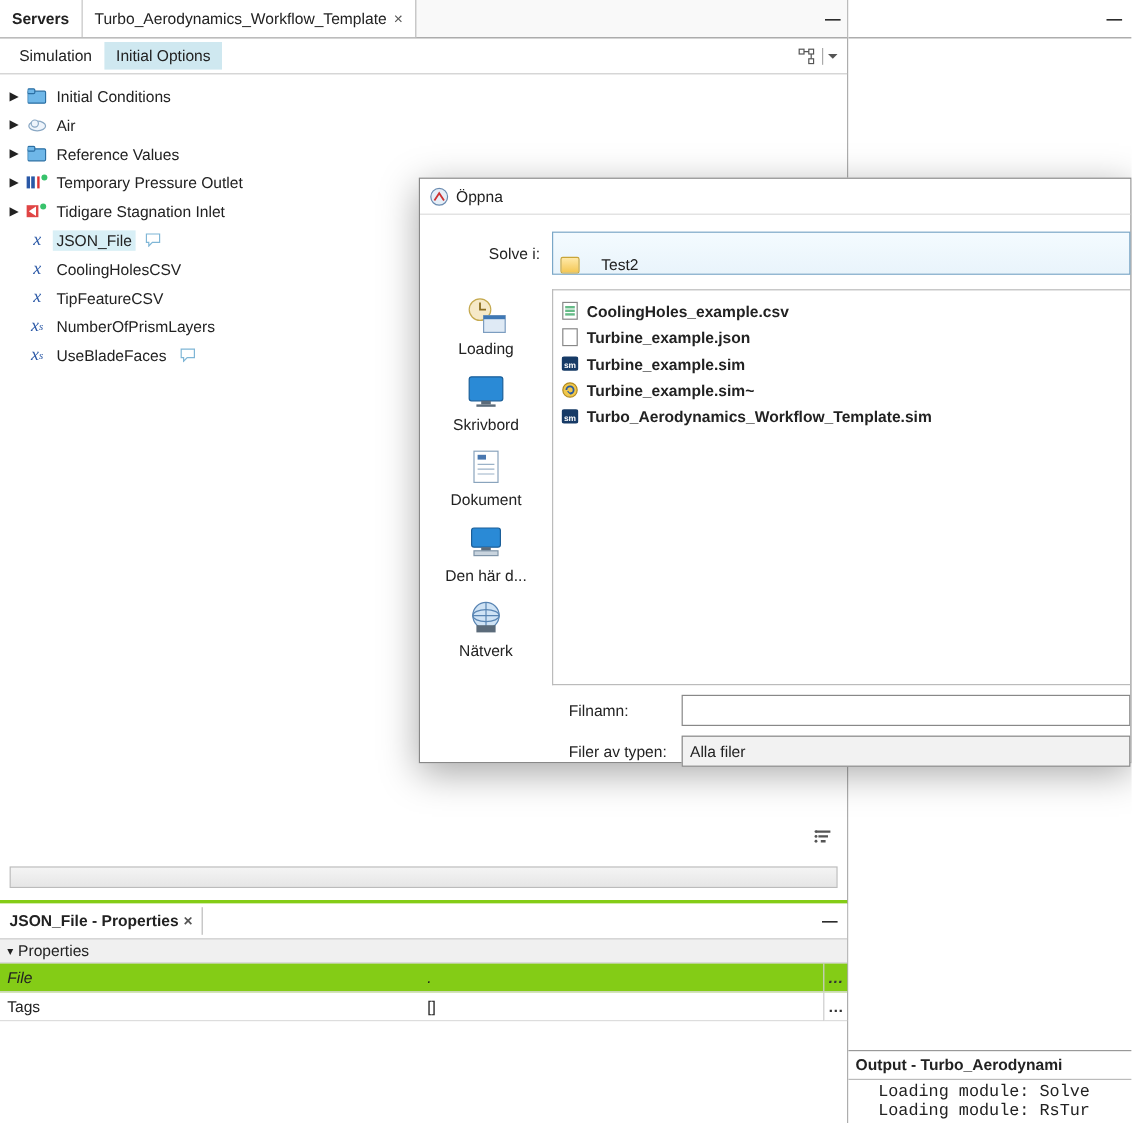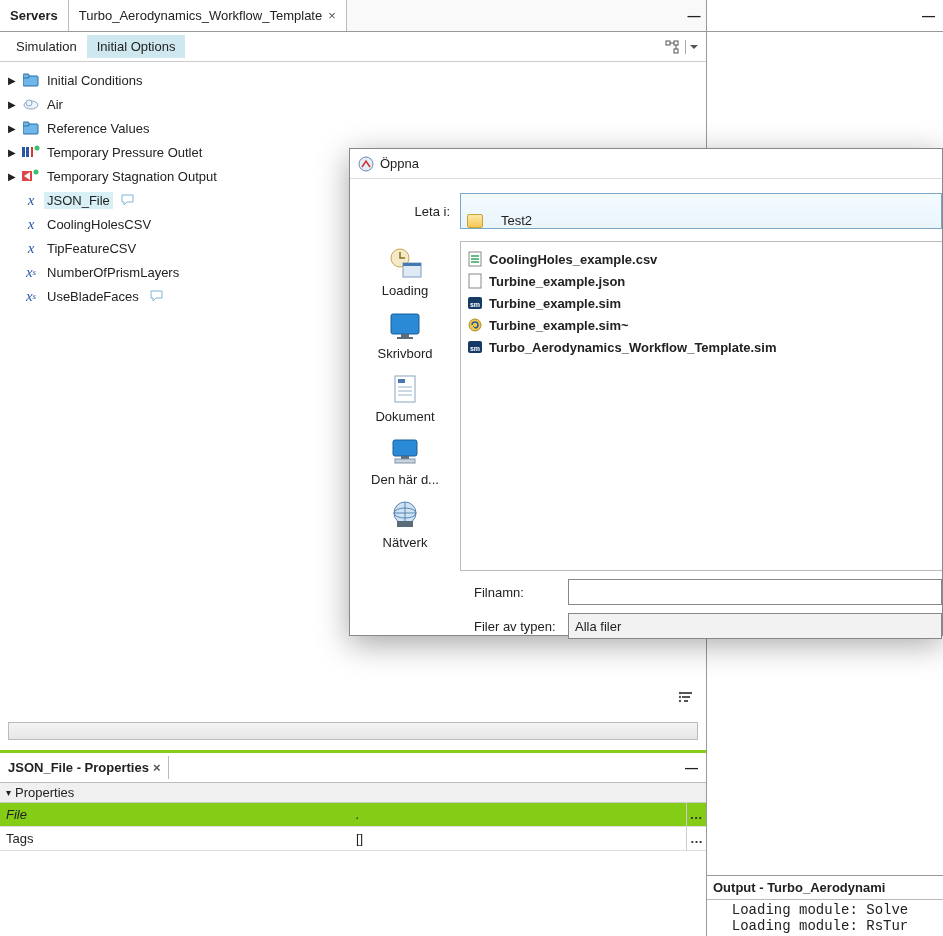--- a/index.html
+++ b/index.html
@@ -403,21 +403,21 @@
     </div>
     <div class="tree-row">
       <span class="caret">▶</span>
       <span class="icon">
           <svg width="18" height="14">
             <rect x="0" y="2" width="10" height="10" fill="#e04545"></rect>
             <path d="M2 7 L8 3 L8 11 Z" fill="#fff"></path>
             <circle cx="14" cy="3" r="2.5" fill="#37c26b"></circle>
           </svg>
         </span>
-      <span class="label">Temporary Stagnation Output</span>
+      <span class="label">Tidigare Stagnation Inlet</span>
     </div>
     <div class="tree-row selected">
       <span class="caret leaf">·</span>
       <span class="icon" style="color:#2a58a6;font-style:italic;font-family:serif;font-size:15px;">x</span>
       <span class="label">JSON_File</span>
       <span class="bubble">
         <svg width="14" height="12">
             <path d="M1 1 H12 V8 H6 L3 11 V8 H1 Z" fill="none" stroke="#7fb6d6"></path>
           </svg>
       </span>
@@ -503,21 +503,21 @@
       <svg width="16" height="16">
           <circle cx="8" cy="8" r="7" fill="#e6eef7" stroke="#6a8bb0"></circle>
           <path d="M4 11 L8 5 L12 11" stroke="#c33" fill="none" stroke-width="1.5"></path>
         </svg>
     </span>
     <span>Öppna</span>
   </div>
 
   <div class="dlg-body">
     <div class="dlg-lookin">
-      <div class="lbl">Leta i:</div>
+      <div class="lbl">Solve i:</div>
       <div class="combo">
         <span class="foldericon"></span>
         <span>Test2</span>
       </div>
     </div>
 
     <div class="dlg-main">
       <div class="dlg-places">
         <div class="place">
           <div class="picon">

